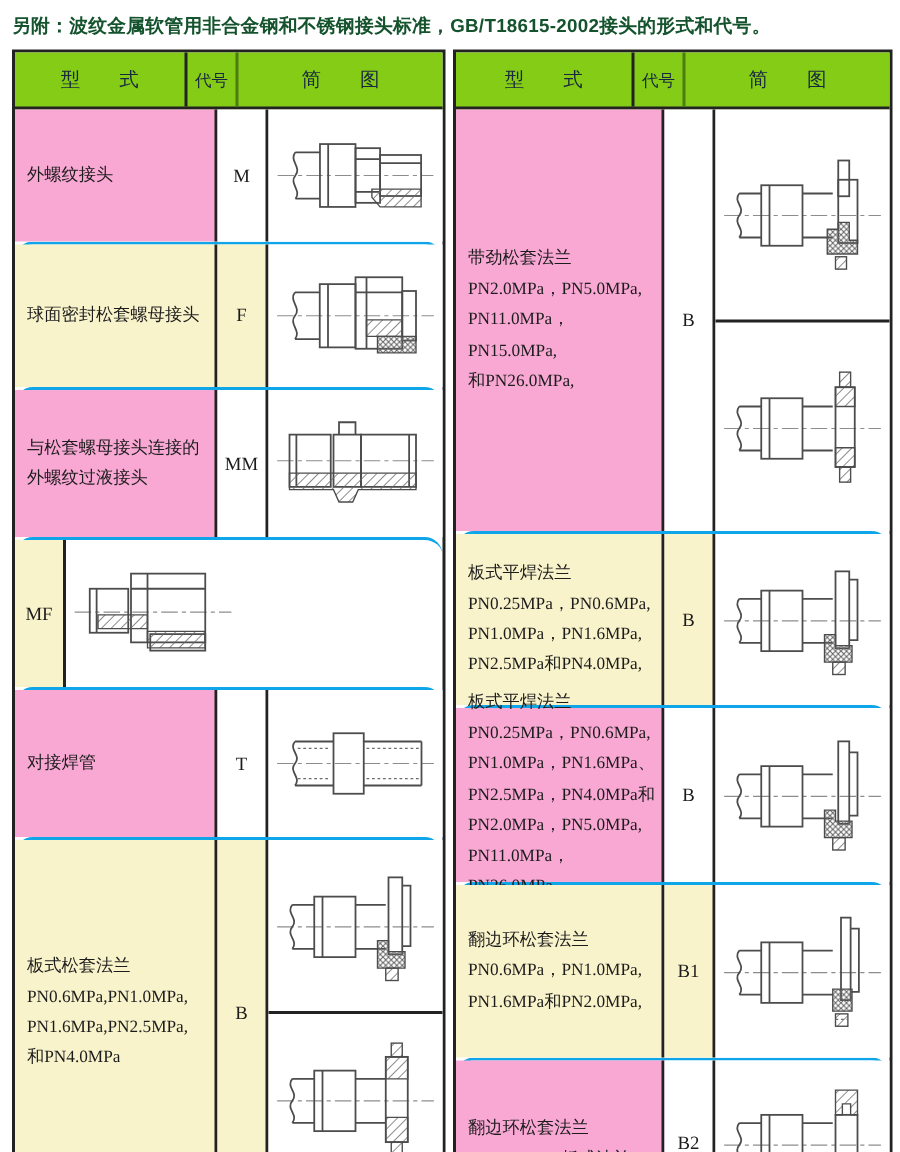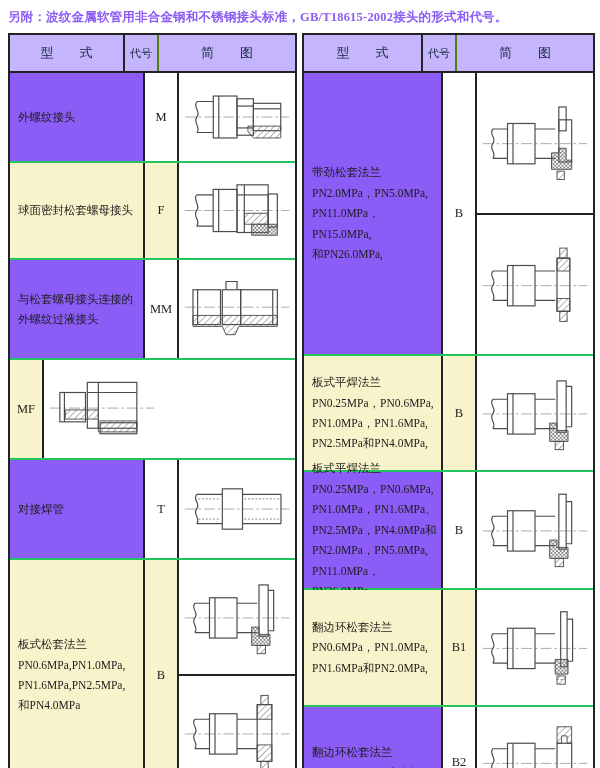--- a/index.html
+++ b/index.html
@@ -2,41 +2,41 @@
 <html><head>
 <meta charset="utf-8">
 <style>
   html,body{margin:0;padding:0;background:#fff;}
   .page{
     width:600px;height:768px;box-sizing:border-box;background:#fff;
     font-family:"Liberation Serif","DejaVu Serif",serif;color:#1c1c1c;
     overflow:hidden;position:relative;
   }
   .caption{
-    font-family:Liberation Serif, serif;
-    font-weight:bold;font-size:12.5px;color:#8b5cf6;
+    font-family:Liberation Sans, sans-serif;
+    font-weight:bold;font-size:12.5px;color:#14532d;
     padding:9px 8px 7px 8px;letter-spacing:.2px;border-radius:14px;
   }
   .tables{display:flex;gap:5px;margin:0 5px 0 8px;}
   .table{border:2px solid #222;box-sizing:border-box;background:#fff;}
   .table.left{width:289px;}
   .table.right{width:293px;}
-  .thead{display:flex;height:36px;background:#c4b5fd;border-bottom:2px solid #222;}
+  .thead{display:flex;height:36px;background:#84cc16;border-bottom:2px solid #222;}
   .th{display:flex;align-items:center;justify-content:center;
       font-size:13px;color:#18273f;font-weight:500;box-sizing:border-box;}
   .th.t{flex:1;border-right:2px solid #222;}
   .th.c{width:34px;border-right:2px solid #4d7c0f;font-size:11px;}
   .th.d{width:136px;}
   .row{display:flex;box-sizing:border-box;}
-  .row + .row{border-top:2px solid #22c55e;}
+  .row + .row{border-top:2px solid #0ea5e9;border-radius:12px;}
   .cell{box-sizing:border-box;}
   .cell.t{
     flex:1;border-right:2px solid #222;display:flex;align-items:center;
     padding:4px 4px 4px 8px;font-size:11.5px;line-height:1.78;
-    white-space:pre-line;background:#8b5cf6;
+    white-space:pre-line;background:#f9a8d4;
   }
   .cell.c{
     width:34px;border-right:2px solid #222;display:flex;align-items:center;
     justify-content:center;font-size:12.5px;background:#fff;
   }
   .row[data-highlight="true"] .cell.t,
   .row[data-highlight="true"] .cell.c{background:#f9f3cb;}
   .cell.d{width:116px;display:flex;flex-direction:column;background:#fff;}
   .dia{flex:1;display:flex;align-items:center;justify-content:center;
        padding:3px;box-sizing:border-box;min-height:0;}

